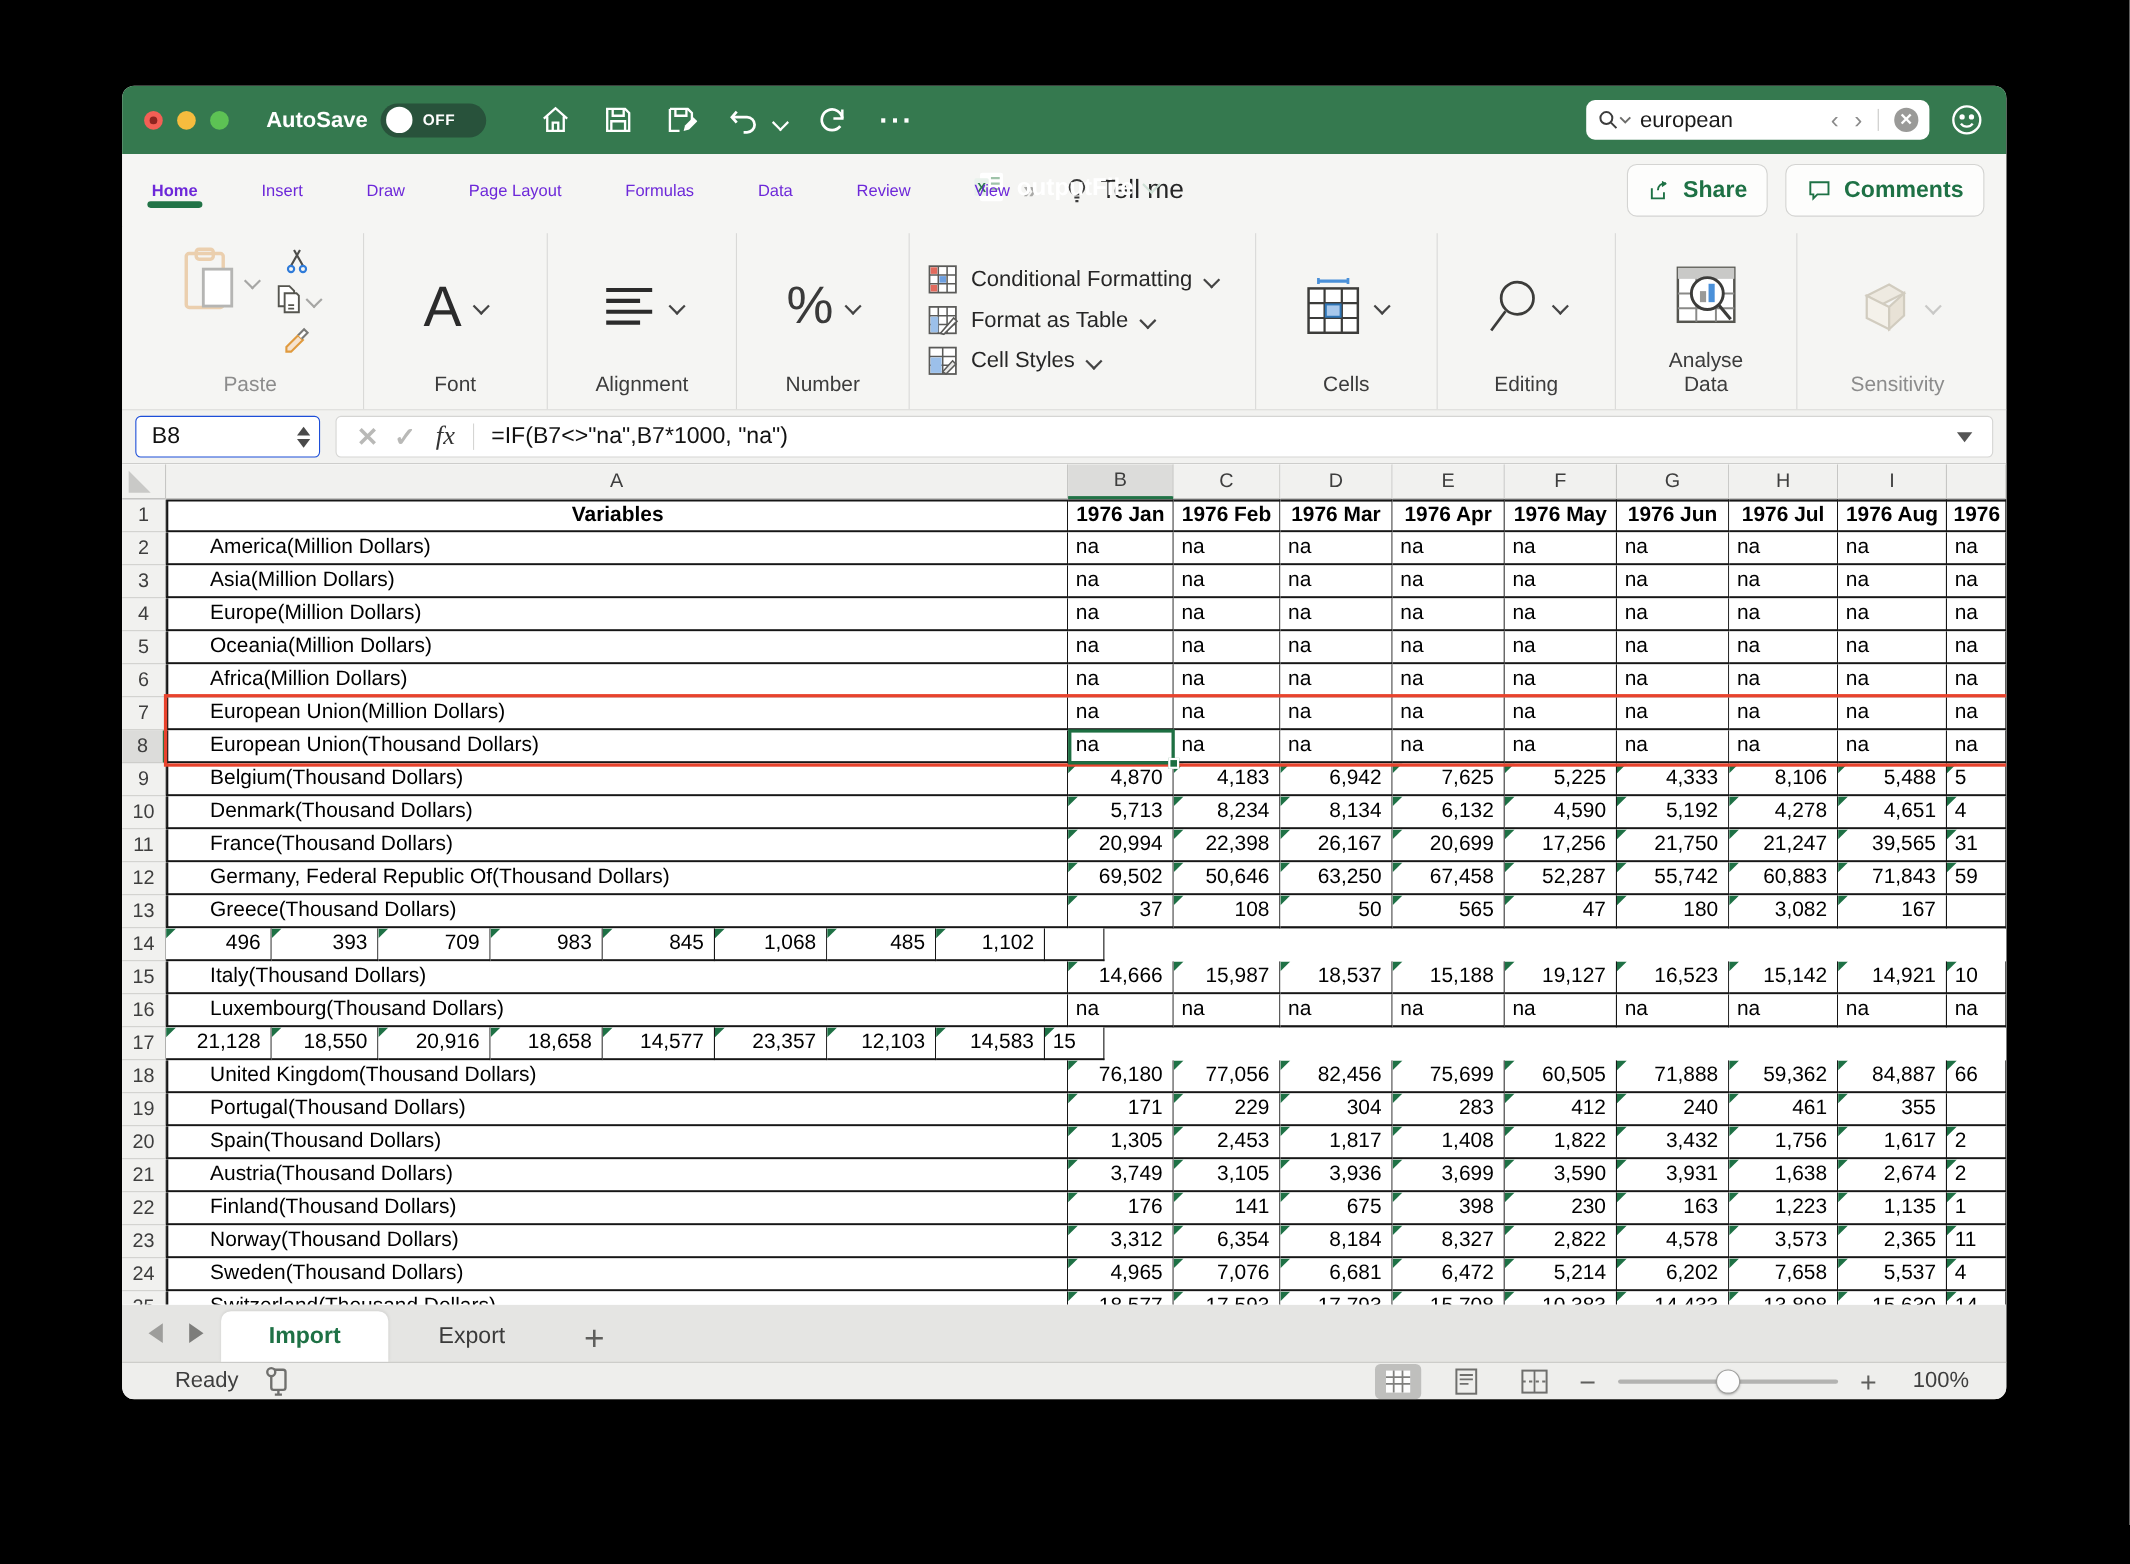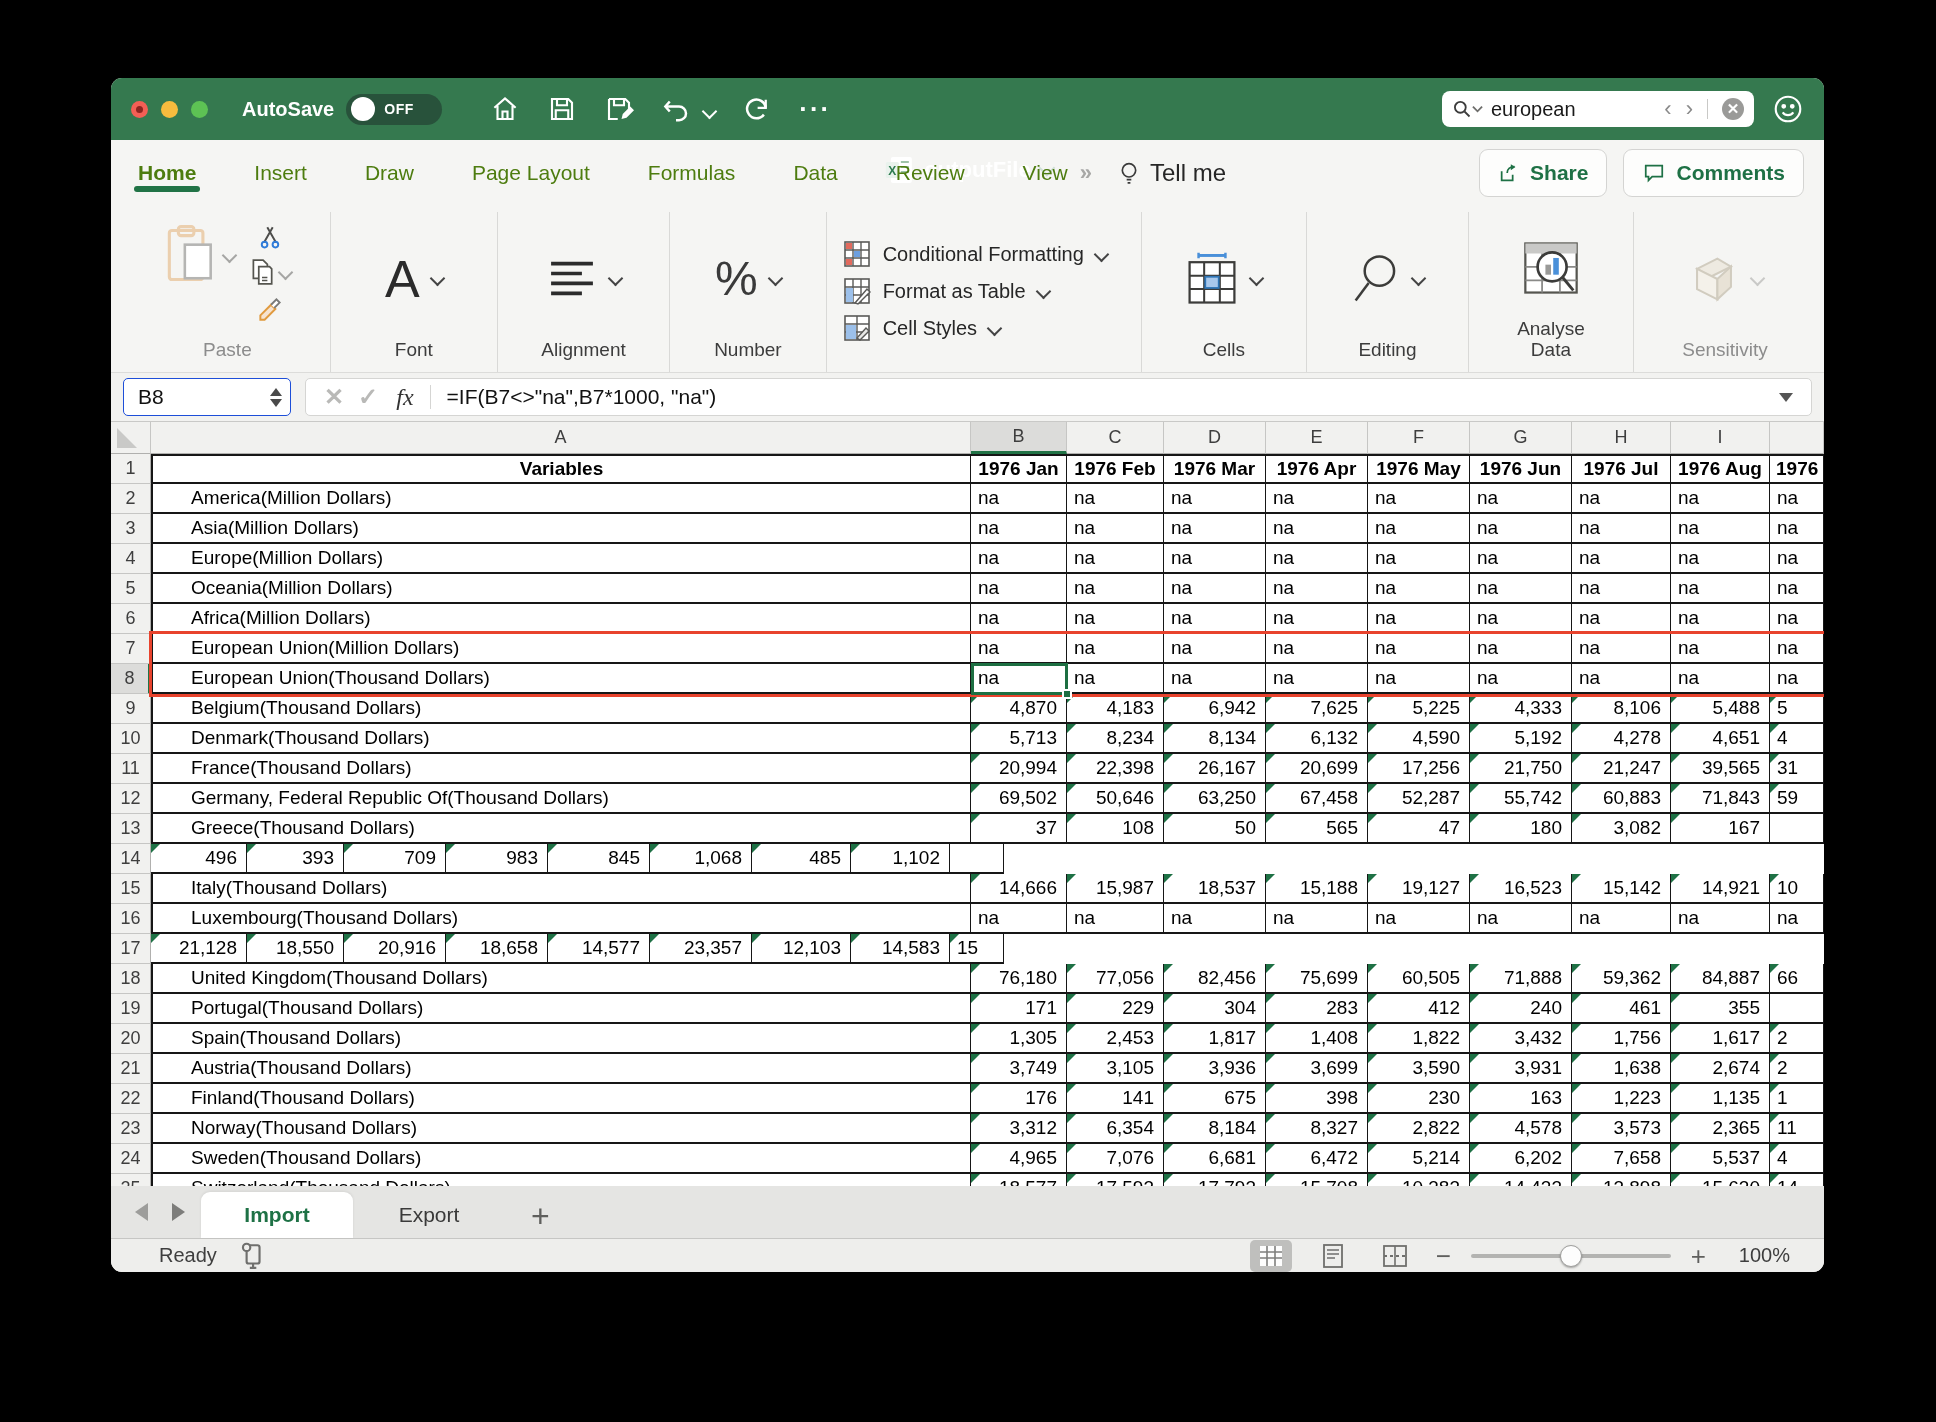--- a/index.html
+++ b/index.html
@@ -31,21 +31,21 @@
   .title-chev{width:10px;height:10px;border-right:2.5px solid #cfe0d5;border-bottom:2.5px solid #cfe0d5;transform:rotate(45deg);margin-top:-4px;}
   .tb-right{margin-left:auto;display:flex;align-items:center;gap:18px;}
   .searchbox{width:292px;height:36px;background:#fff;border-radius:8px;display:flex;align-items:center;padding:0 10px;color:#222;}
   .search-val{font-size:20px;color:#1a1a1a;margin-left:8px;flex:1;}
   .snav{display:flex;align-items:center;gap:14px;color:#8a8a8a;font-size:22px;}
   .sdiv{width:1px;height:20px;background:#c9c9c7;}
   .sclear{width:22px;height:22px;border-radius:50%;background:#9a9a98;color:#fff;font-size:15px;display:flex;align-items:center;justify-content:center;font-weight:bold;}
   
   .menubar{height:66px;display:flex;align-items:center;padding:0 20px 0 25px;flex:0 0 auto;background:#f5f5f3;}
   .mtabs{display:flex;align-items:center;gap:54px;}
-  .mtab{font-size:21px;color:#4d7c0f;position:relative;padding:16px 2px;cursor:default;white-space:nowrap;}
+  .mtab{font-size:15px;color:#6d28d9;position:relative;padding:16px 2px;cursor:default;white-space:nowrap;}
   .mtab.active{font-weight:bold;}
   .mtab.active::after{content:"";position:absolute;left:-2px;right:-2px;bottom:9px;height:6px;border-radius:3px;background:#217346;}
   .m-more{color:#a8a8a6;font-size:22px;font-weight:bold;margin-left:10px;letter-spacing:-2px;}
   .tellme{display:flex;align-items:flex-end;gap:10px;margin-left:28px;font-size:24px;color:#262626;}
   .mb-right{margin-left:auto;display:flex;gap:16px;}
   .pill-btn{height:46px;border:1px solid #d4d4d2;background:#fdfdfc;border-radius:9px;display:flex;align-items:center;gap:10px;
             padding:0 18px;color:#1e7145;font-size:21px;font-weight:bold;}
   
   .ribbon{height:160px;display:flex;align-items:stretch;padding:6px 8px 0 14px;flex:0 0 auto;background:#f5f5f3;}
   .rgroup{display:flex;flex-direction:column;align-items:center;justify-content:space-between;padding:10px 16px 12px;position:relative;}

